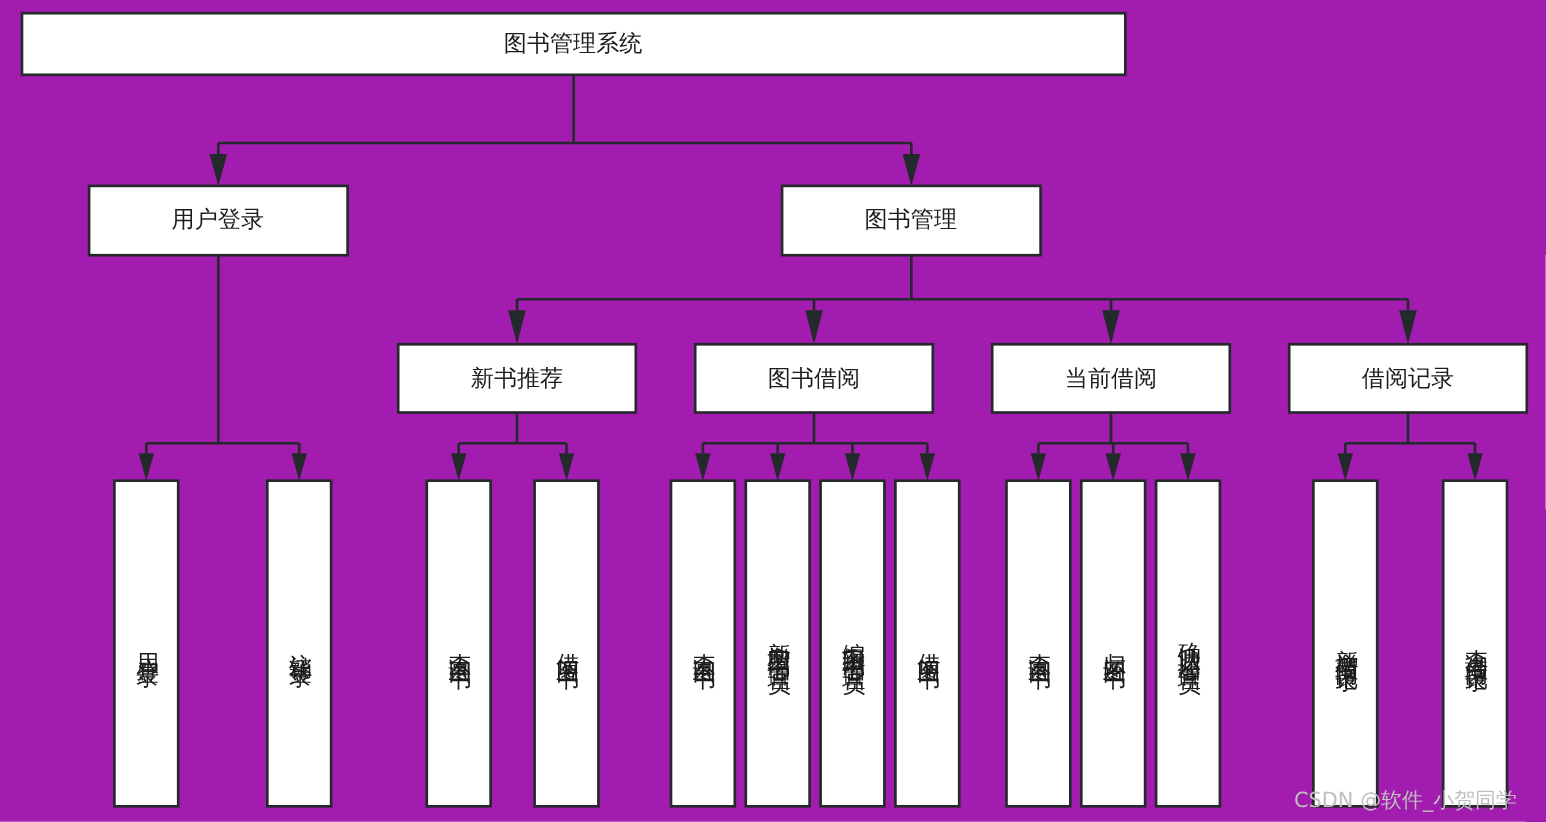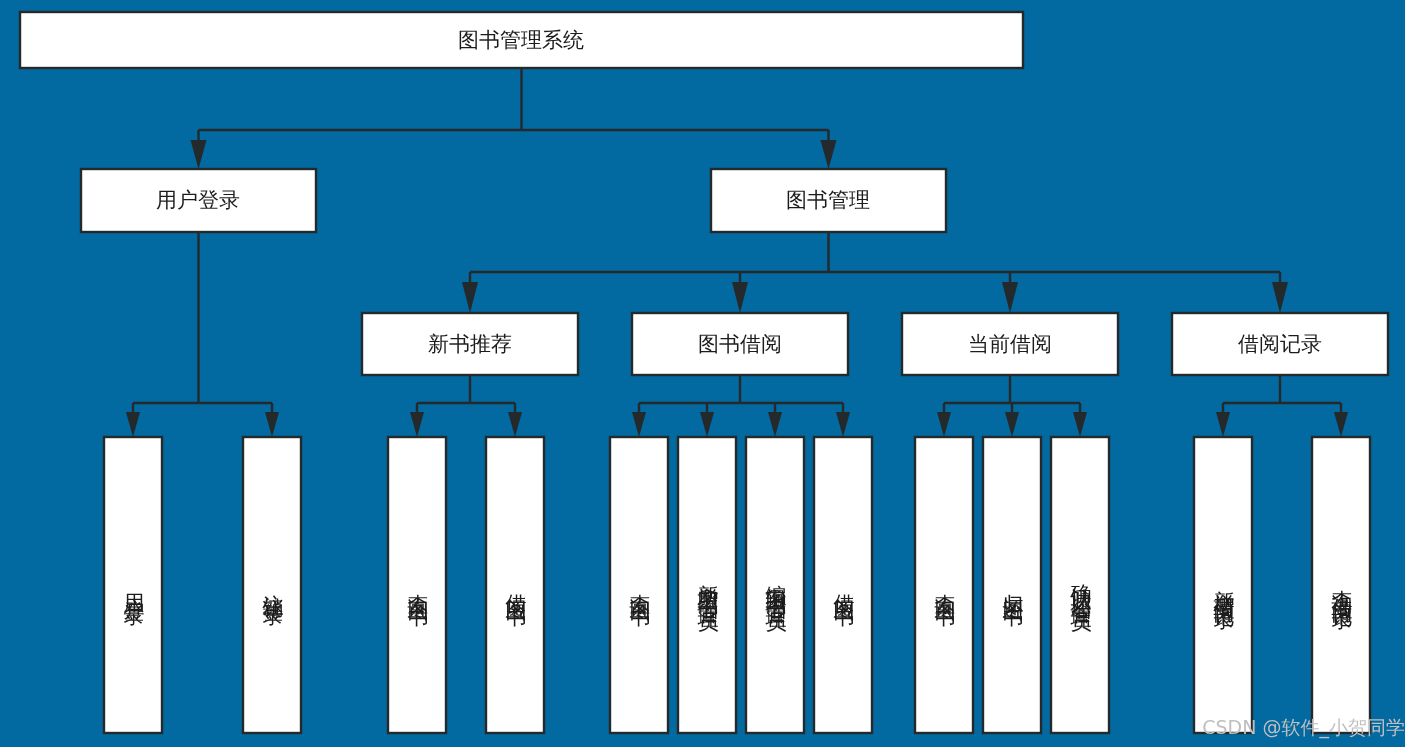--- a/index.html
+++ b/index.html
@@ -10,21 +10,21 @@
   body {
     width: 1405px;
     height: 747px;
     font-family: "DejaVu Sans", "Liberation Sans", sans-serif;
     overflow: hidden;
   }
   #diagram-root {
     position: relative;
     width: 1405px;
     height: 747px;
-    background: #0369a1;
+    background: #a21caf;
   }
   svg.diagram-canvas {
     position: absolute;
     left: 0;
     top: 0;
     width: 1405px;
     height: 747px;
   }
   .node-box {
     fill: #ffffff;
@@ -52,21 +52,21 @@
     stroke: #24292b;
     stroke-width: 2.4;
     fill: none;
   }
   .arrow-head {
     fill: #24292b;
     stroke: none;
   }
   .watermark {
     position: absolute;
-    right: 0;
+    right: 26px;
     bottom: 6px;
     font-family: "DejaVu Sans", "Liberation Sans", sans-serif;
     font-size: 19px;
     color: #bfbfbf;
     white-space: nowrap;
     user-select: none;
   }
 </style>
 </head>
 <body>

